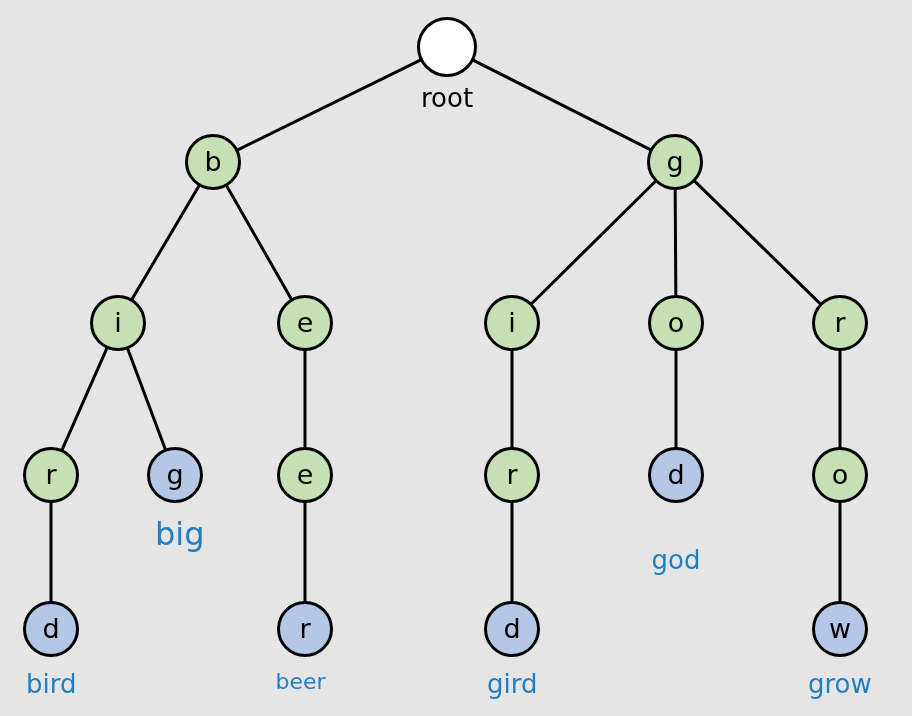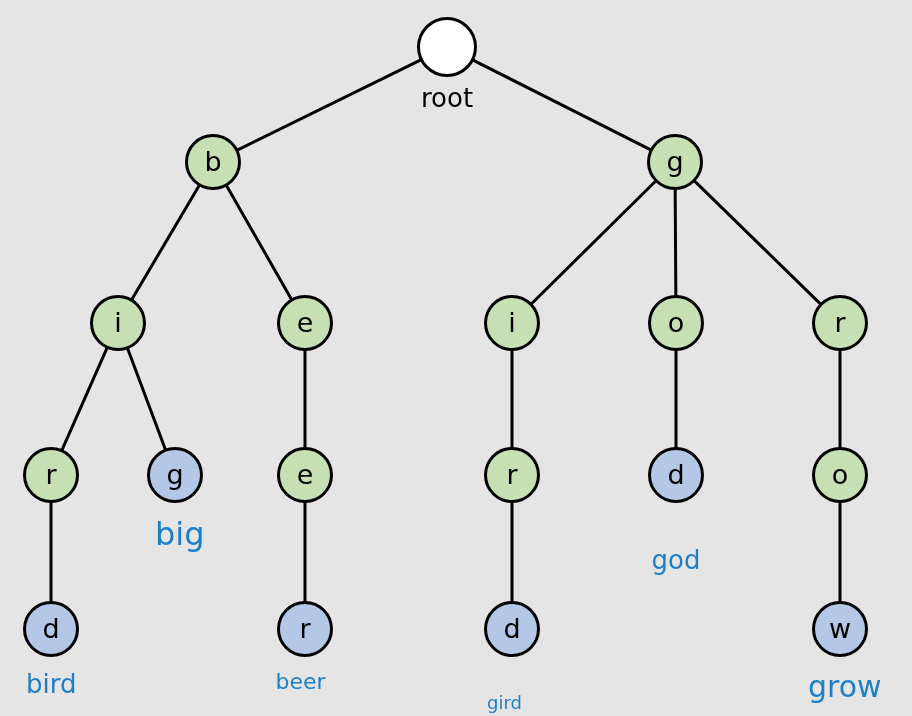--- a/index.html
+++ b/index.html
@@ -130,19 +130,19 @@
         <span class="node-label">d</span>
       </div>
       <div class="word" style="font-size: 26px; color: rgb(31, 127, 196); top: 669px; left: 26px;">bird</div>
       <div class="node" style="left: 277px; top: 601px; width: 56px; height: 56px; font-size: 27px; background: rgb(180, 199, 231); border-color: rgb(0, 0, 0);">
         <span class="node-label">r</span>
       </div>
       <div class="word" style="font-size: 22px; color: rgb(31, 127, 196); top: 669px; left: 275.5px;">beer</div>
       <div class="node" style="left: 484px; top: 601px; width: 56px; height: 56px; font-size: 27px; background: rgb(180, 199, 231); border-color: rgb(0, 0, 0);">
         <span class="node-label">d</span>
       </div>
-      <div class="word" style="font-size: 18px; color: rgb(31, 127, 196); top: 692px; left: 487px;">gird</div>
+      <div class="word" style="font-size: 26px; color: rgb(31, 127, 196); top: 669px; left: 487px;">gird</div>
       <div class="node" style="left: 812px; top: 601px; width: 56px; height: 56px; font-size: 27px; background: rgb(180, 199, 231); border-color: rgb(0, 0, 0);">
         <span class="node-label">w</span>
       </div>
-      <div class="word" style="font-size: 30px; color: rgb(31, 127, 196); top: 669px; left: 808px;">grow</div>
+      <div class="word" style="font-size: 26px; color: rgb(31, 127, 196); top: 669px; left: 808px;">grow</div>
     </div>
 </div>
 
 </body></html>

